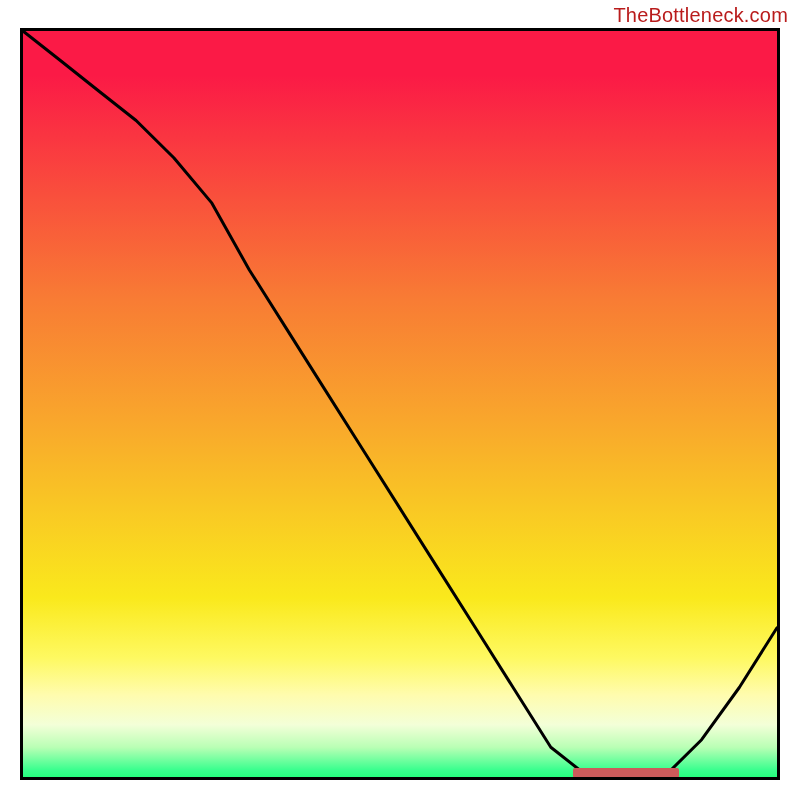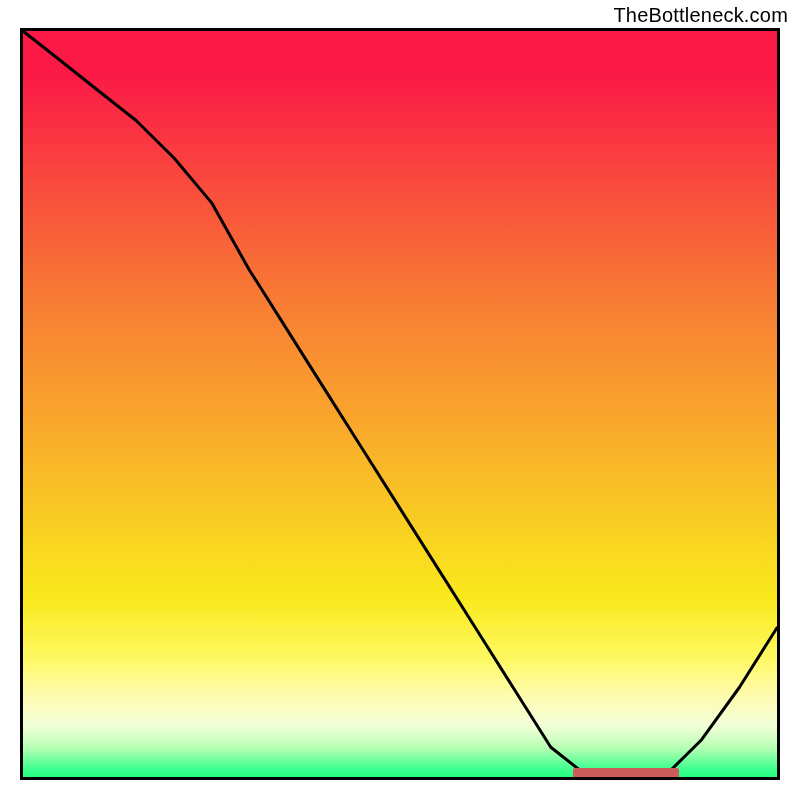--- a/index.html
+++ b/index.html
@@ -13,21 +13,21 @@
   .chart-wrap {
     position: relative;
     width: 800px;
     height: 800px;
     box-sizing: border-box;
   }
   .watermark {
     position: absolute;
     top: 4px;
     right: 12px;
-    color: #000000;
+    color: #b91c1c;
     font-size: 20px;
     font-weight: 500;
     letter-spacing: 0.2px;
     z-index: 5;
   }
   .plot-area {
     position: absolute;
     left: 20px;
     top: 28px;
     width: 760px;

